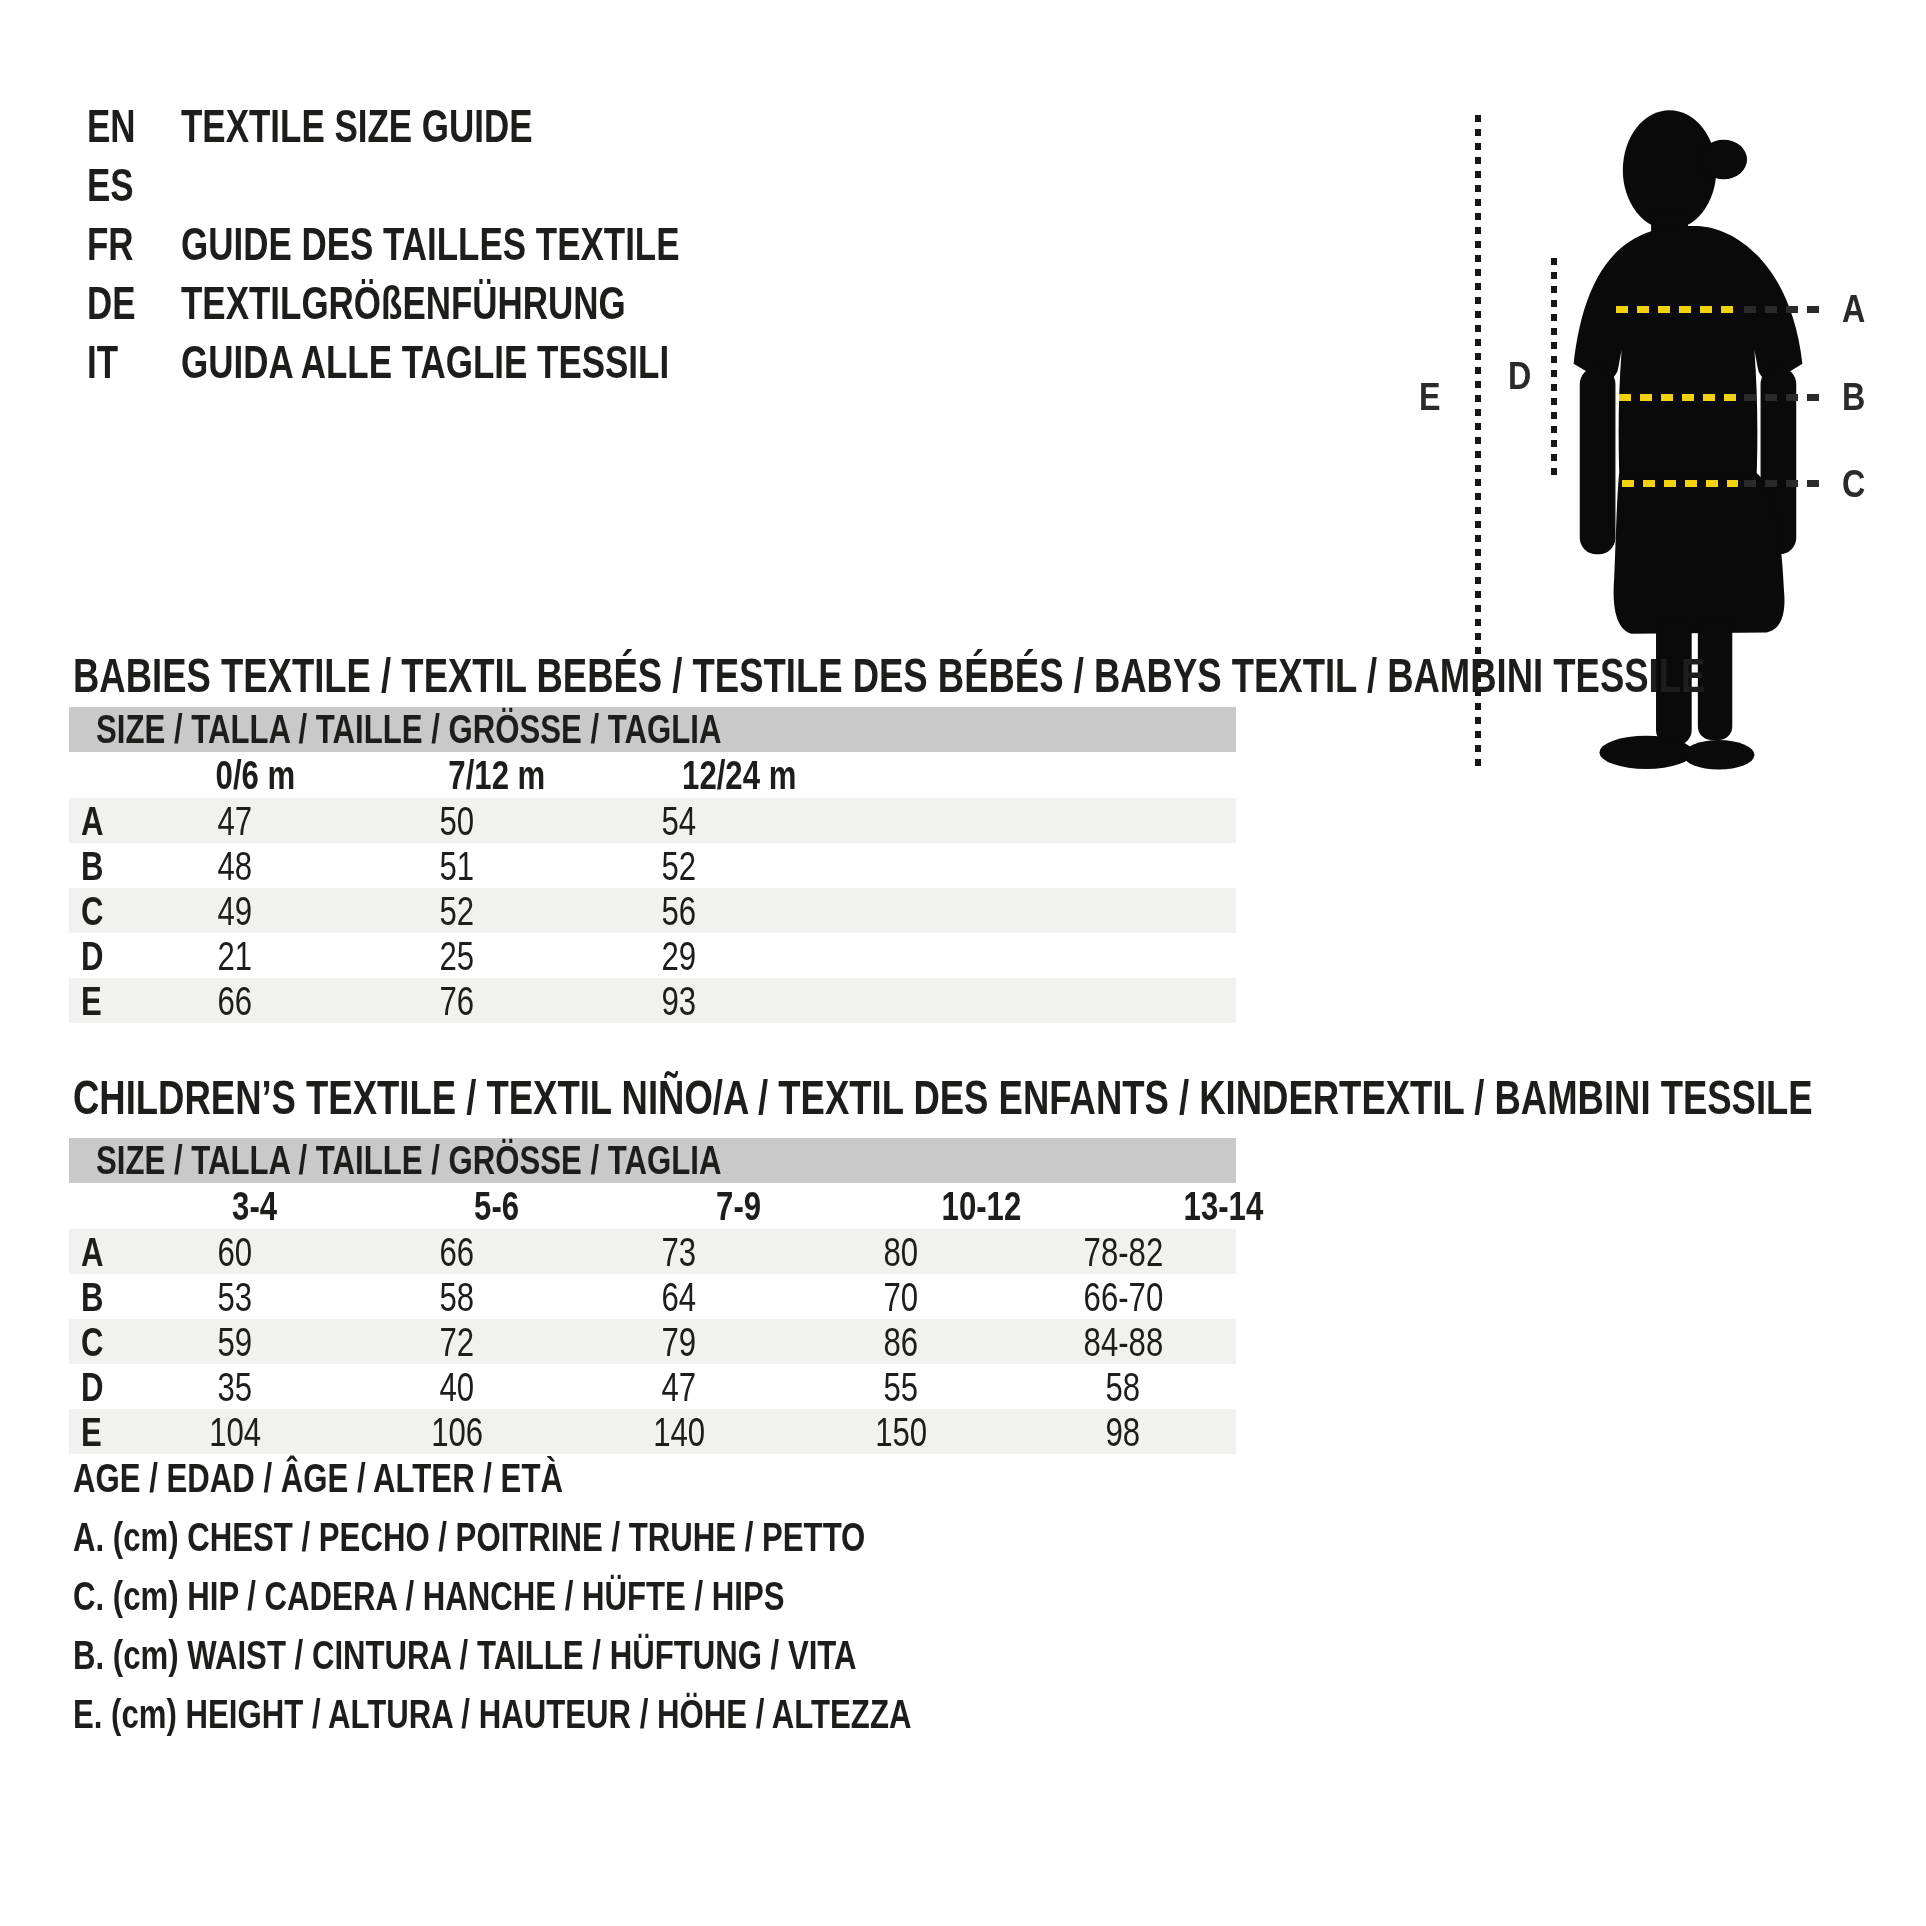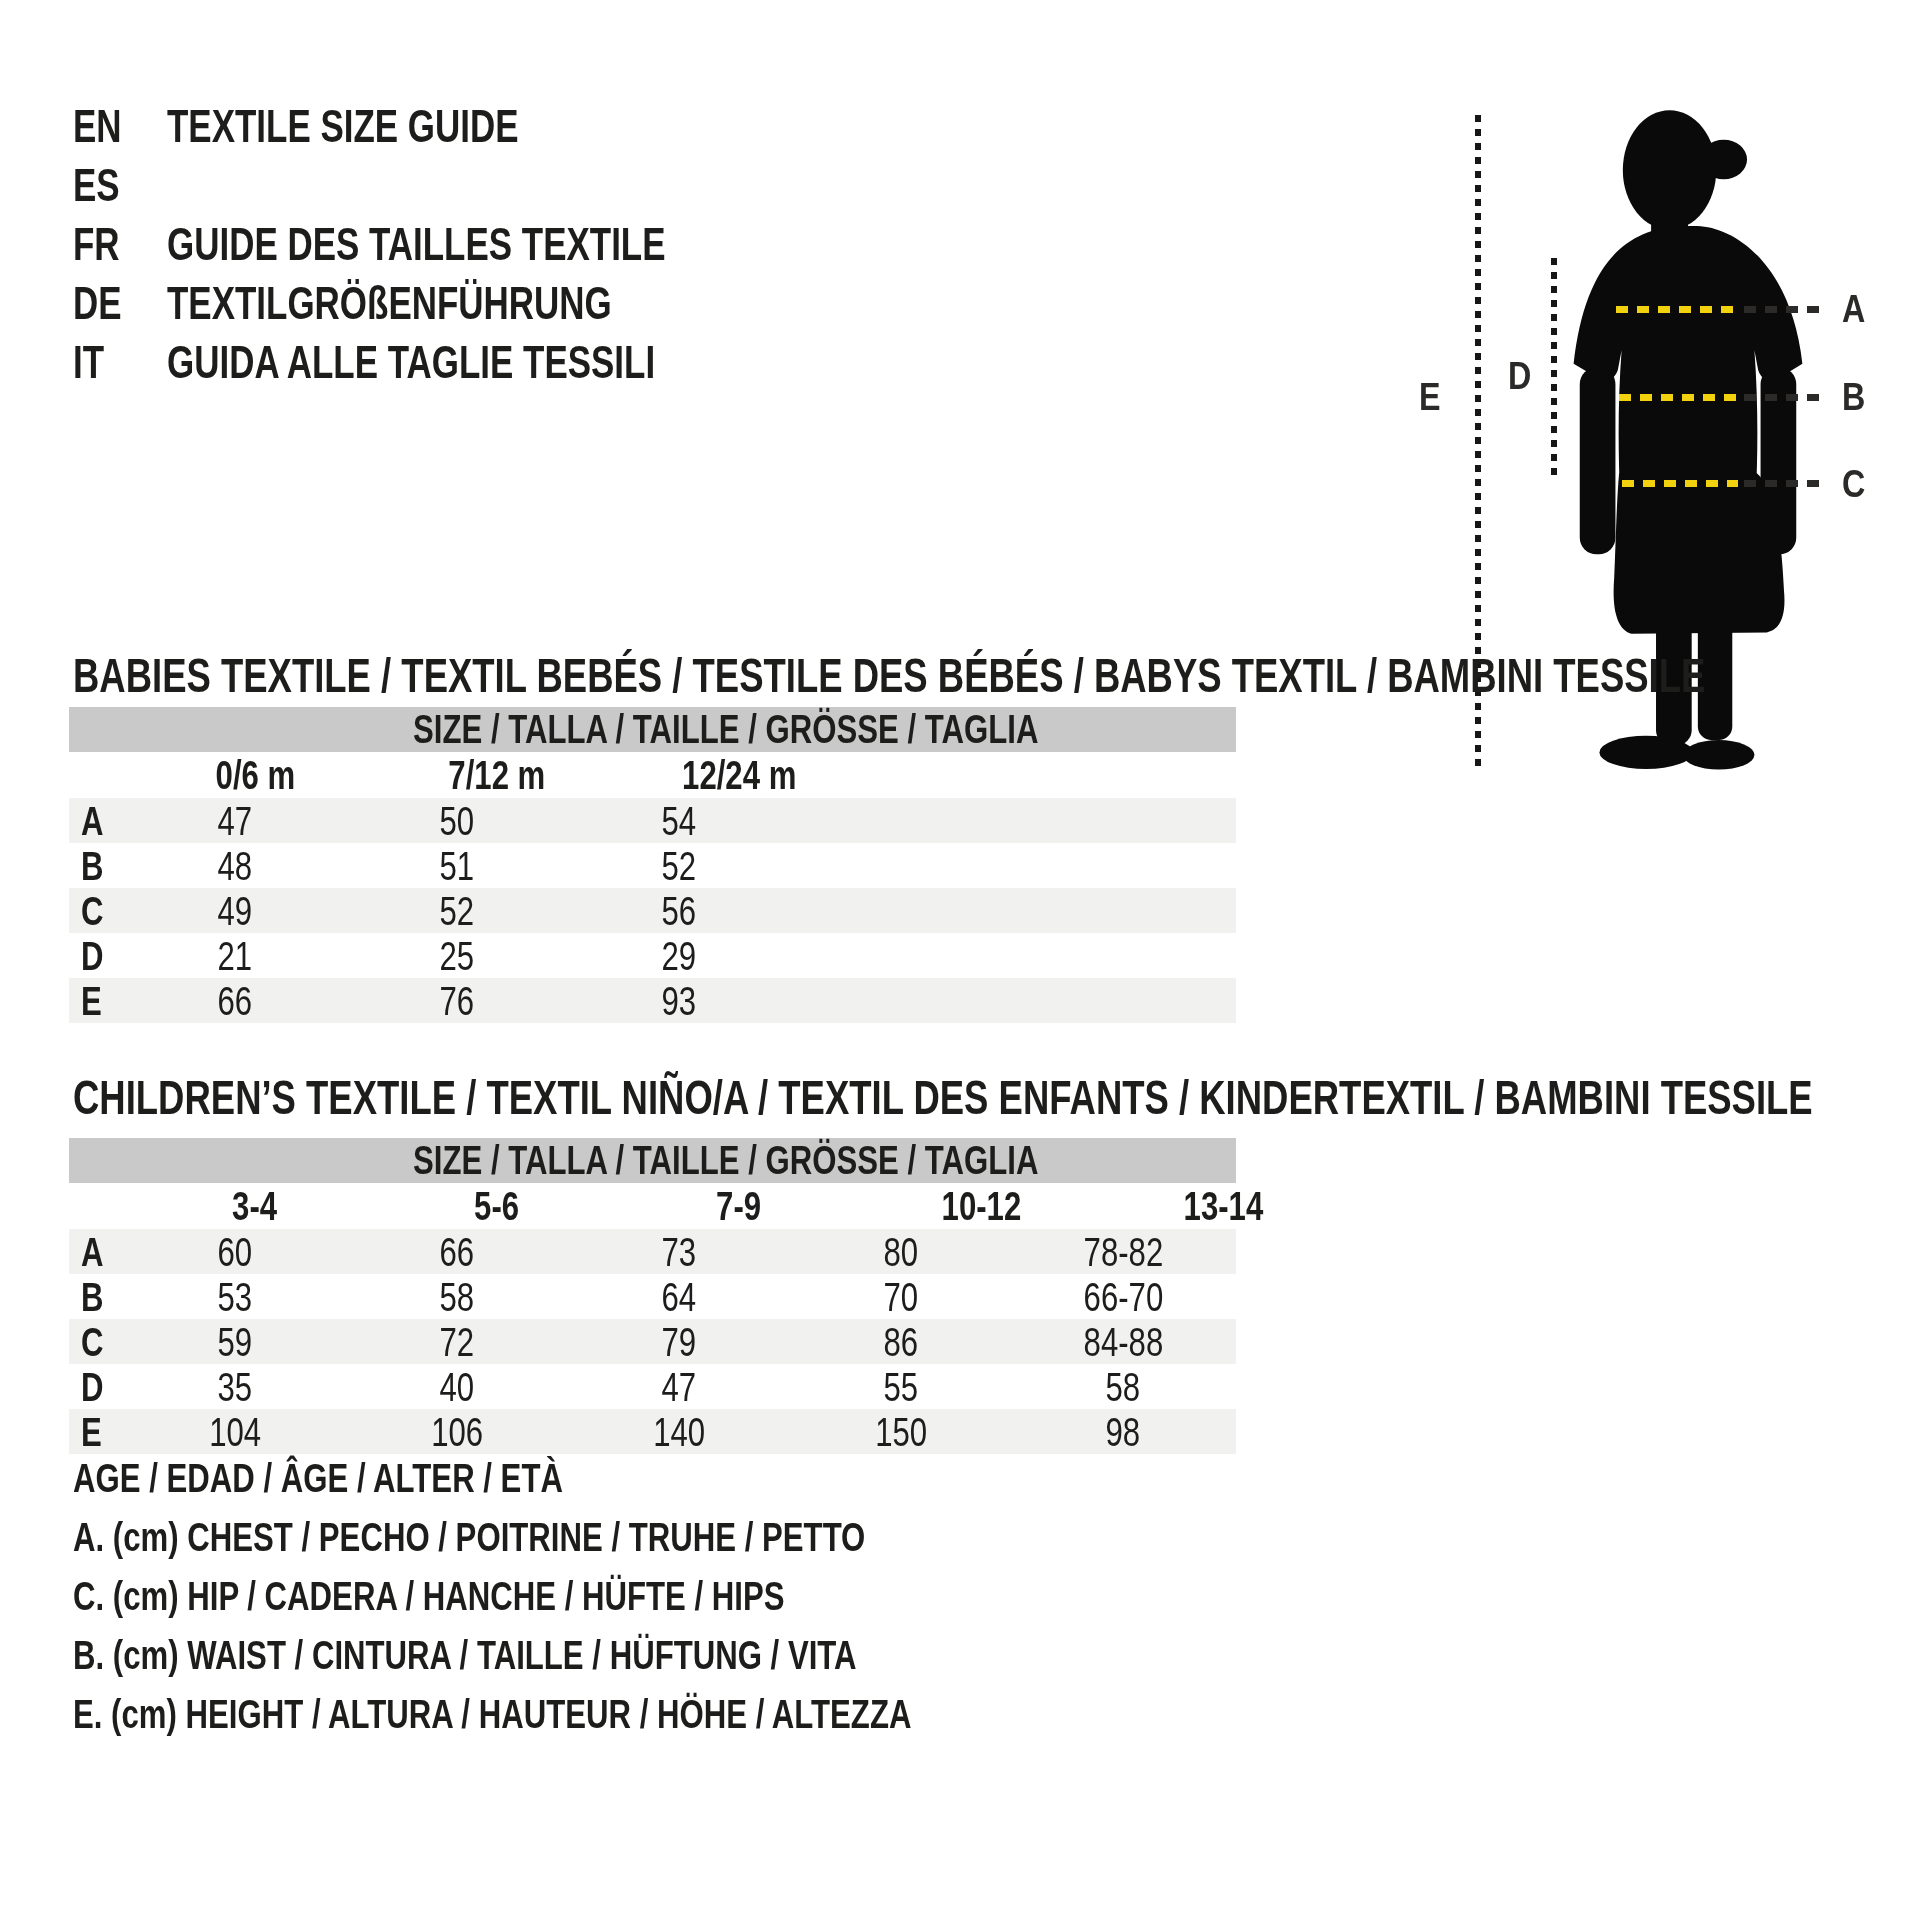--- a/index.html
+++ b/index.html
@@ -4,30 +4,30 @@
 <style>
   html,body { margin:0; padding:0; background:#ffffff; }
   .page {
     position:relative; width:1926px; height:1926px; background:#ffffff;
     font-family:"Liberation Sans","DejaVu Sans",sans-serif; color:#1d1d1b; overflow:hidden;
   }
   .cx  { display:inline-block; transform:scaleX(0.76); transform-origin:0 50%; white-space:nowrap; }
   .cxc { display:inline-block; transform:scaleX(0.76); transform-origin:50% 50%; white-space:nowrap; }
 
   
-  .langs { position:absolute; left:73px; top:96px; }
+  .langs { position:absolute; left:87px; top:96px; }
   .lrow  { display:flex; height:59px; align-items:center; font-size:46px; font-weight:700; }
   .lcode { width:94px; }
 
   
   .sectitle { position:absolute; left:73px; font-size:48px; font-weight:700; line-height:1; }
 
   
   .sizetable { position:absolute; left:69px; width:1167px; font-size:41px; }
-  .thead { height:45px; background:#c9c9c9; display:flex; align-items:center; padding-left:20px; box-sizing:border-box; font-weight:700;justify-content:flex-end; }
+  .thead { height:45px; background:#c9c9c9; display:flex; align-items:center; padding-left:27px; box-sizing:border-box; font-weight:700; }
   .grow  { display:grid; align-items:center; height:45px; }
   .chead { height:46px; font-weight:700;gap:20px; }
   .cols3 { grid-template-columns:55px 222px 222px 222px 1fr; }
   .cols5 { grid-template-columns:55px 222px 222px 222px 222px 222px 1fr; }
   .stripe { background:#f1f1f0; }
   .rlabel { padding-left:12.3px; font-weight:700; }
   .cell   { text-align:center; }
 
   
   .legend { position:absolute; left:73px; top:1449px; font-size:41px; font-weight:700; }

